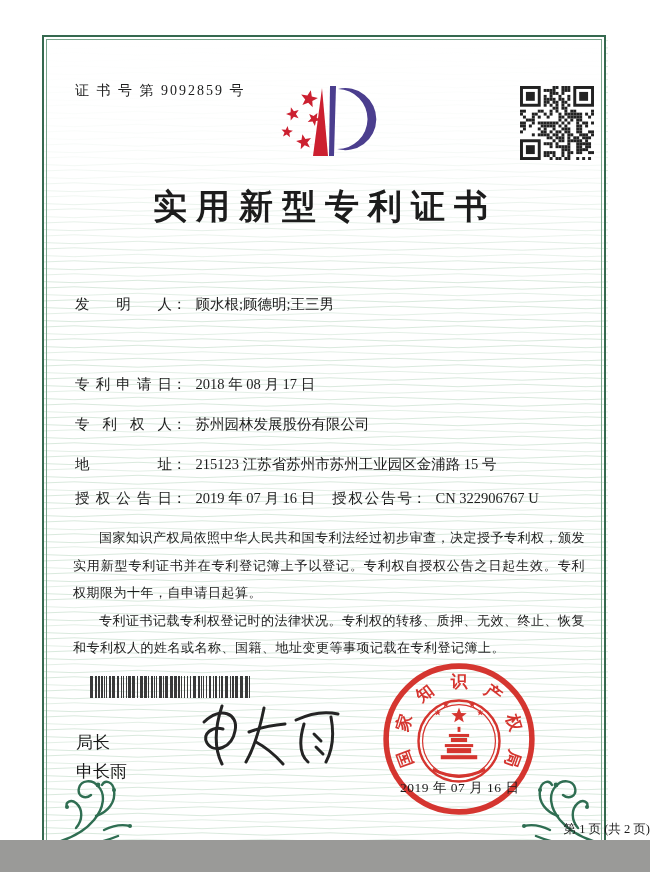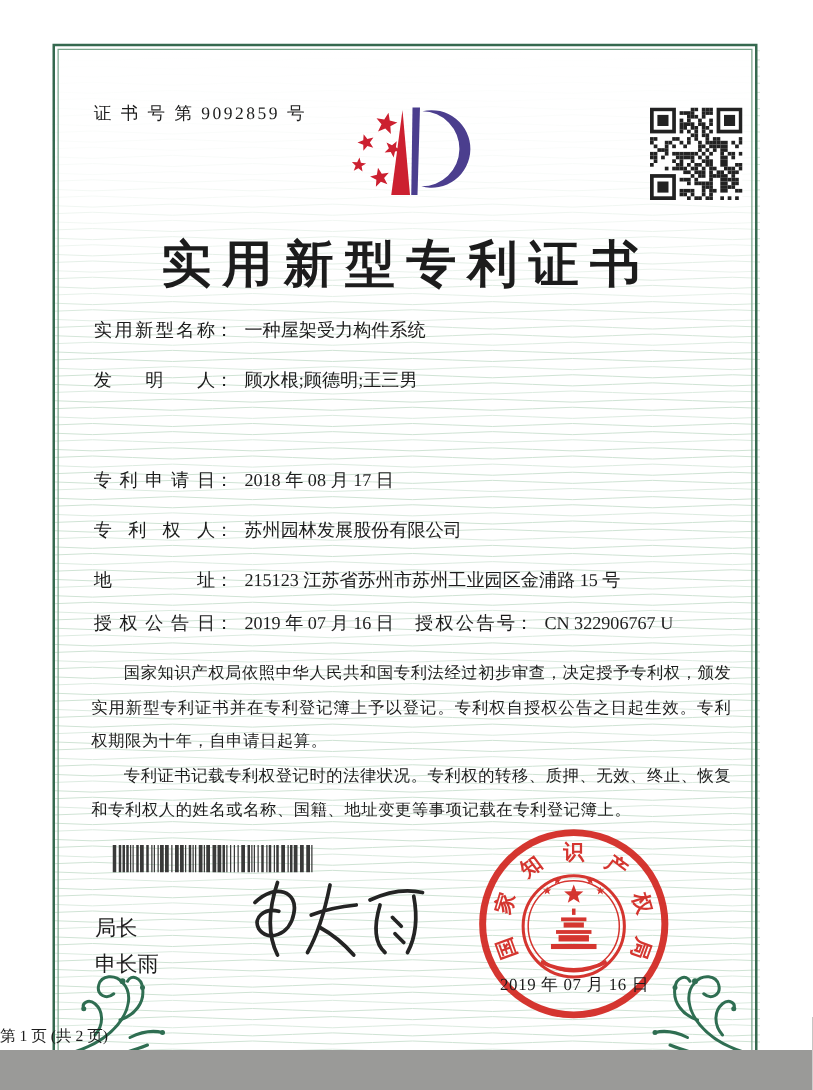--- a/index.html
+++ b/index.html
@@ -15,39 +15,39 @@
   .top-fade{left:43px;top:37px;width:562px;height:250px;z-index:2;
     background:linear-gradient(180deg,#ffffff 0%,rgba(255,255,255,.85) 40%,rgba(255,255,255,0) 100%);}
   
   .frame{left:42px;top:35px;width:564px;height:812px;border:2px solid #35694f;box-sizing:border-box;z-index:3;}
   .frame-inner{position:absolute;inset:2px;border:1px solid #7ba68d;}
   
   .content{z-index:4;}
   .certno{left:75px;top:82px;font-size:14px;letter-spacing:2px;z-index:4;}
   #logo{left:272px;top:82px;z-index:4;}
   #qr{left:520px;top:86px;z-index:4;}
-  .doc-title{left:0;top:184px;width:650px;text-align:center;font-size:40px;font-weight:600;
+  .doc-title{left:0;top:184px;width:650px;text-align:center;font-size:34px;font-weight:600;
     letter-spacing:9px;z-index:4;}
   .row{left:75px;width:480px;font-size:14.5px;z-index:4;white-space:nowrap;}
   .flabel{display:inline-block;width:97px;text-align:justify;text-align-last:justify;vertical-align:top;}
   .flabel.narrow{width:80px;}
   .colon{margin-right:9px;}
   .grant-col2{position:absolute;left:257px;top:0;}
   .body-text{left:73px;top:524px;width:512px;z-index:4;}
   .body-text p{margin:0;font-size:13px;line-height:27.5px;text-indent:2em;
     text-align:justify;letter-spacing:.5px;}
   #barcode{left:90px;top:676px;z-index:4;}
   .officer{left:76px;top:728px;font-size:17px;line-height:29px;z-index:4;}
   #signature{left:192px;top:698px;z-index:4;}
   .flourish{z-index:3;}
   #flourish-left{left:46px;top:752px;}
   #flourish-right{left:512px;top:752px;transform:scaleX(-1);}
   #seal{left:378px;top:658px;z-index:5;opacity:.92;}
   .seal-date{left:400px;top:779px;width:130px;font-size:13.5px;letter-spacing:.5px;z-index:6;}
-  .footer{left:0;top:821px;width:650px;text-align:left;font-size:12.5px;z-index:4;}
+  .footer{left:0;top:821px;width:650px;text-align:right;font-size:12.5px;z-index:4;}
   .bottom-strip{left:0;top:848px;width:650px;height:10px;background:#eef3ee;z-index:2;}
   .scan-shadow{left:0;top:856px;width:650px;height:16px;z-index:7;
     background:linear-gradient(180deg,rgba(150,156,150,0) 0%,rgba(125,132,126,.45) 55%,rgba(96,104,98,.6) 100%);}
 </style>
 </head>
 <body>
 
 <div class="page">
 
   <svg id="waves" class="abs" width="566" height="813">
@@ -456,23 +456,20 @@
       <rect x="38.48" y="71.03999999999999" width="2.96" height="2.96" fill="#222"></rect>
       <rect x="44.4" y="71.03999999999999" width="2.96" height="2.96" fill="#222"></rect>
       <rect x="47.36" y="71.03999999999999" width="2.96" height="2.96" fill="#222"></rect>
       <rect x="56.24" y="71.03999999999999" width="2.96" height="2.96" fill="#222"></rect>
       <rect x="62.16" y="71.03999999999999" width="2.96" height="2.96" fill="#222"></rect>
       <rect x="68.08" y="71.03999999999999" width="2.96" height="2.96" fill="#222"></rect>
     </svg>
 
   <div class="abs doc-title">实用新型专利证书</div>
 
-  <div class="abs row content" style="top:255px">
-    <span class="flabel">实用新型名称</span><span class="colon">：</span><span>一种屋架受力构件系统</span>
-  </div>
   <div class="abs row content" style="top:295px">
     <span class="flabel">发明人</span><span class="colon">：</span><span>顾水根;顾德明;王三男</span>
   </div>
   <div class="abs row content" style="top:375px">
     <span class="flabel">专利申请日</span><span class="colon">：</span><span>2018 年 08 月 17 日</span>
   </div>
   <div class="abs row content" style="top:415px">
     <span class="flabel">专利权人</span><span class="colon">：</span><span>苏州园林发展股份有限公司</span>
   </div>
   <div class="abs row content" style="top:455px">

